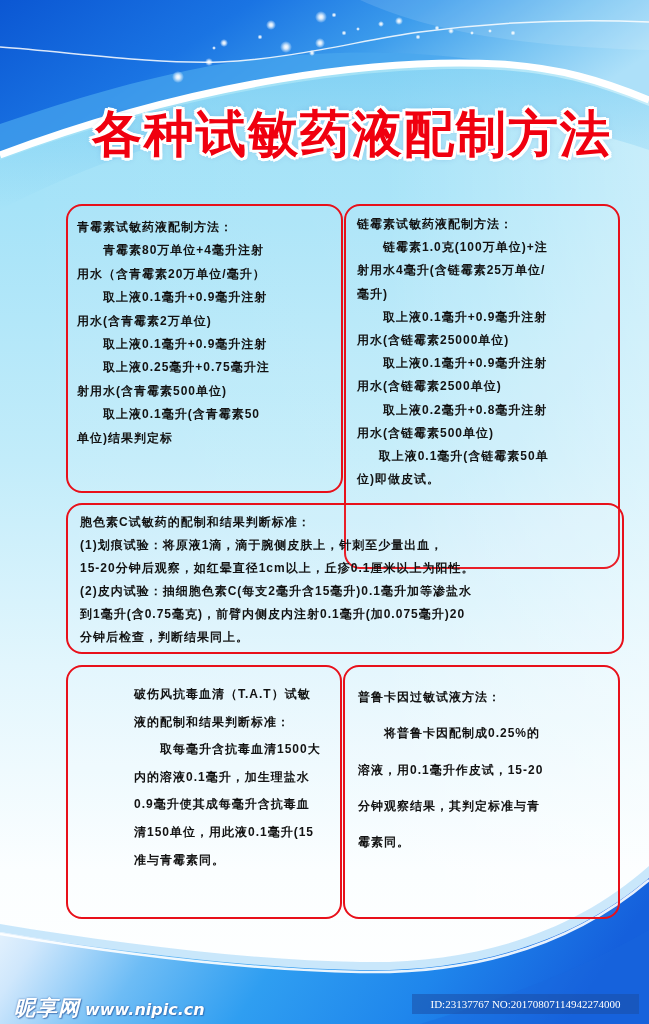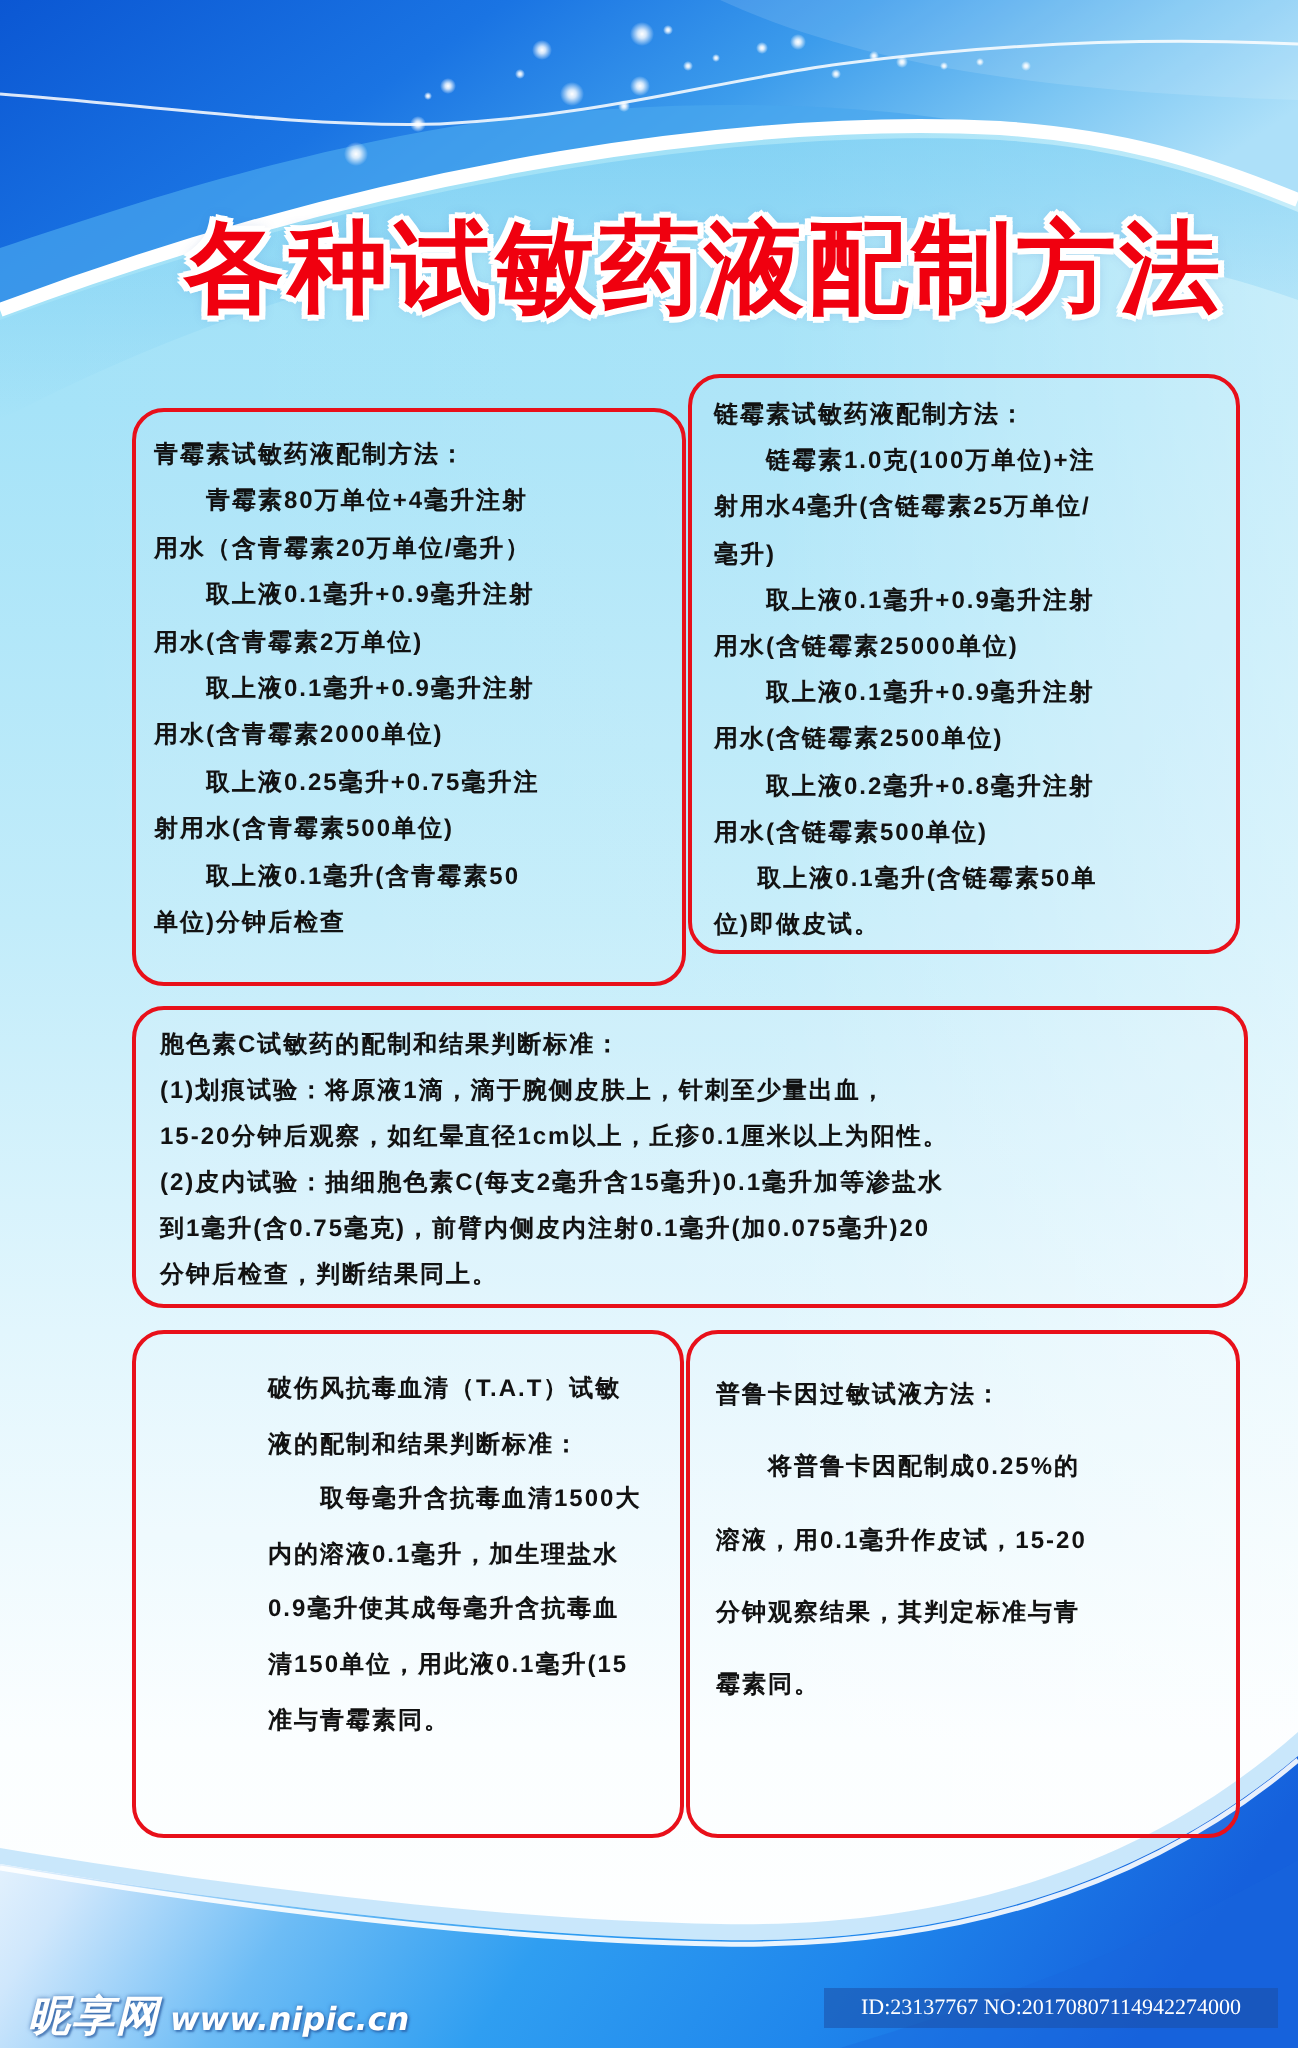--- a/index.html
+++ b/index.html
@@ -28,21 +28,21 @@
     border: 2px solid var(--box-border, #e8101a);
     border-radius: 16px;
     background: rgba(255, 255, 255, 0.06);
     color: var(--body-text, #121212);
     font-size: 12px; font-weight: bold; letter-spacing: 1px;
   }
   .ln { white-space: pre; }
 
   #b1 { left: 66px;  top: 204px; width: 277px; height: 289px; padding: 10px 0 0 9px; }
   #b1 .ln { line-height: 23.4px; }
-  #b2 { left: 344px; top: 187px; width: 276px; height: 290px; padding: 7px 0 0 11px; }
+  #b2 { left: 344px; top: 204px; width: 276px; height: 365px; padding: 7px 0 0 11px; }
   #b2 .ln { line-height: 23.2px; }
   #b3 { left: 66px;  top: 503px; width: 558px; height: 151px; padding: 6px 0 0 12px; }
   #b3 .ln { line-height: 23px; }
   #b4 { left: 66px;  top: 665px; width: 276px; height: 254px; padding: 14px 0 0 18px; }
   #b4 .ln { line-height: 27.6px; margin-left: 48px; }
   #b5 { left: 343px; top: 665px; width: 277px; height: 254px; padding: 12px 0 0 13px; }
   #b5 .ln { line-height: 36.3px; }
 
   .wm-logo {
     position: absolute; left: 14px; top: 994px; height: 26px;
@@ -146,25 +146,24 @@
 
   <h1 class="title">各种试敏药液配制方法</h1>
 
   <div class="box" id="b1">
     <div class="ln">青霉素试敏药液配制方法：</div>
     <div class="ln">　　青霉素80万单位+4毫升注射</div>
     <div class="ln">用水（含青霉素20万单位/毫升）</div>
     <div class="ln">　　取上液0.1毫升+0.9毫升注射</div>
     <div class="ln">用水(含青霉素2万单位)</div>
     <div class="ln">　　取上液0.1毫升+0.9毫升注射</div>
-    <div class="ln">用水(含青霉素2000单位)</div>
     <div class="ln">　　取上液0.25毫升+0.75毫升注</div>
     <div class="ln">射用水(含青霉素500单位)</div>
     <div class="ln">　　取上液0.1毫升(含青霉素50</div>
-    <div class="ln">单位)分钟后检查</div>
+    <div class="ln">单位)结果判定标</div>
   </div>
 
   <div class="box" id="b2">
     <div class="ln">链霉素试敏药液配制方法：</div>
     <div class="ln">　　链霉素1.0克(100万单位)+注</div>
     <div class="ln">射用水4毫升(含链霉素25万单位/</div>
     <div class="ln">毫升)</div>
     <div class="ln">　　取上液0.1毫升+0.9毫升注射</div>
     <div class="ln">用水(含链霉素25000单位)</div>
     <div class="ln">　　取上液0.1毫升+0.9毫升注射</div>

